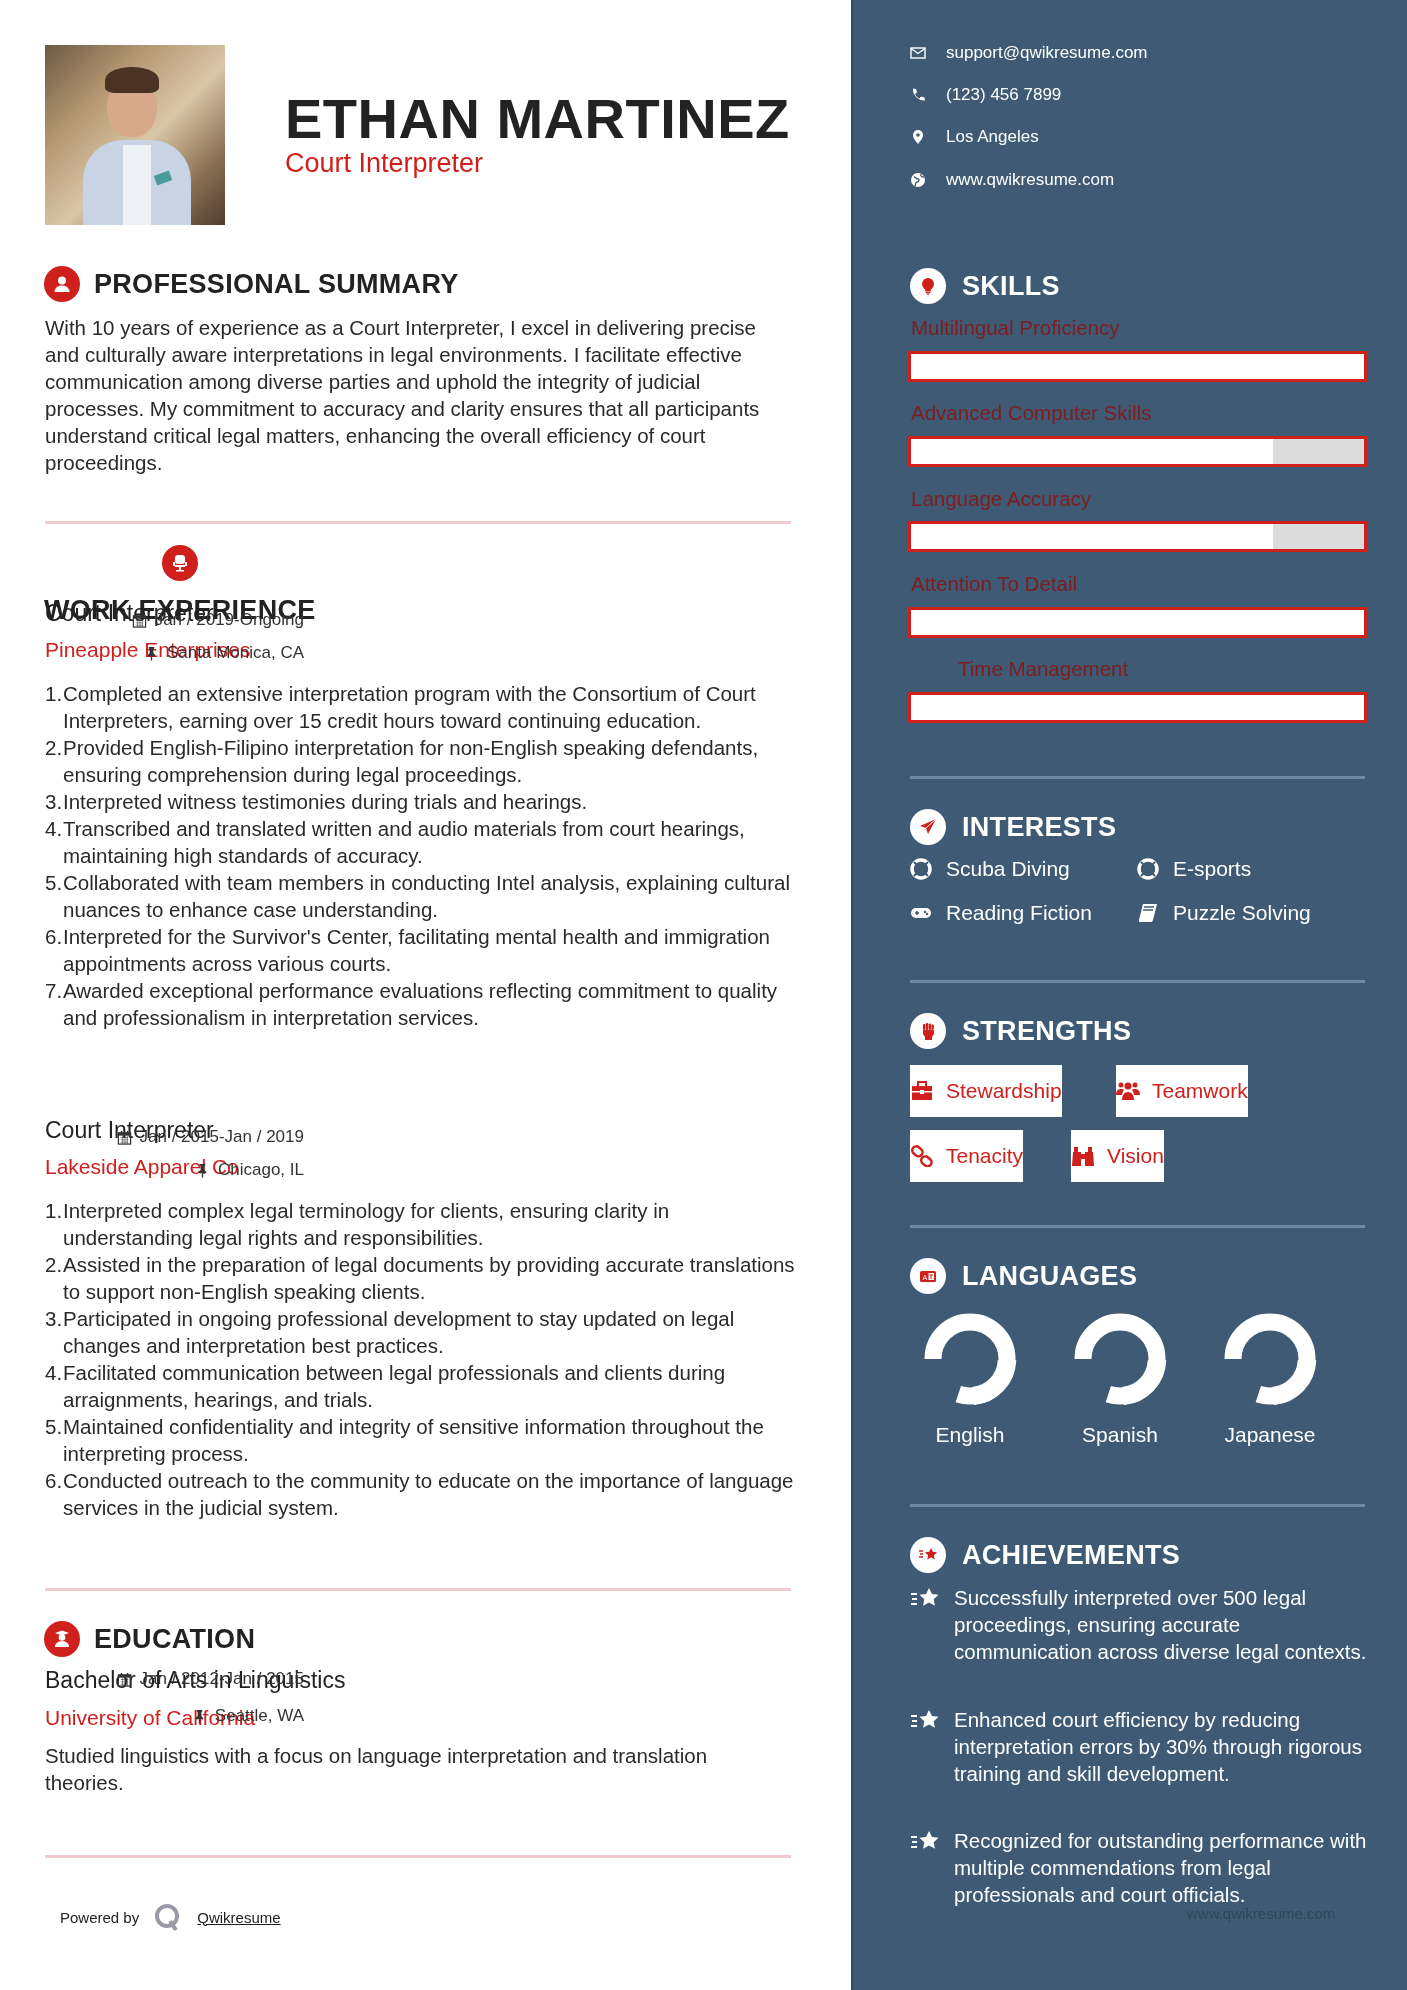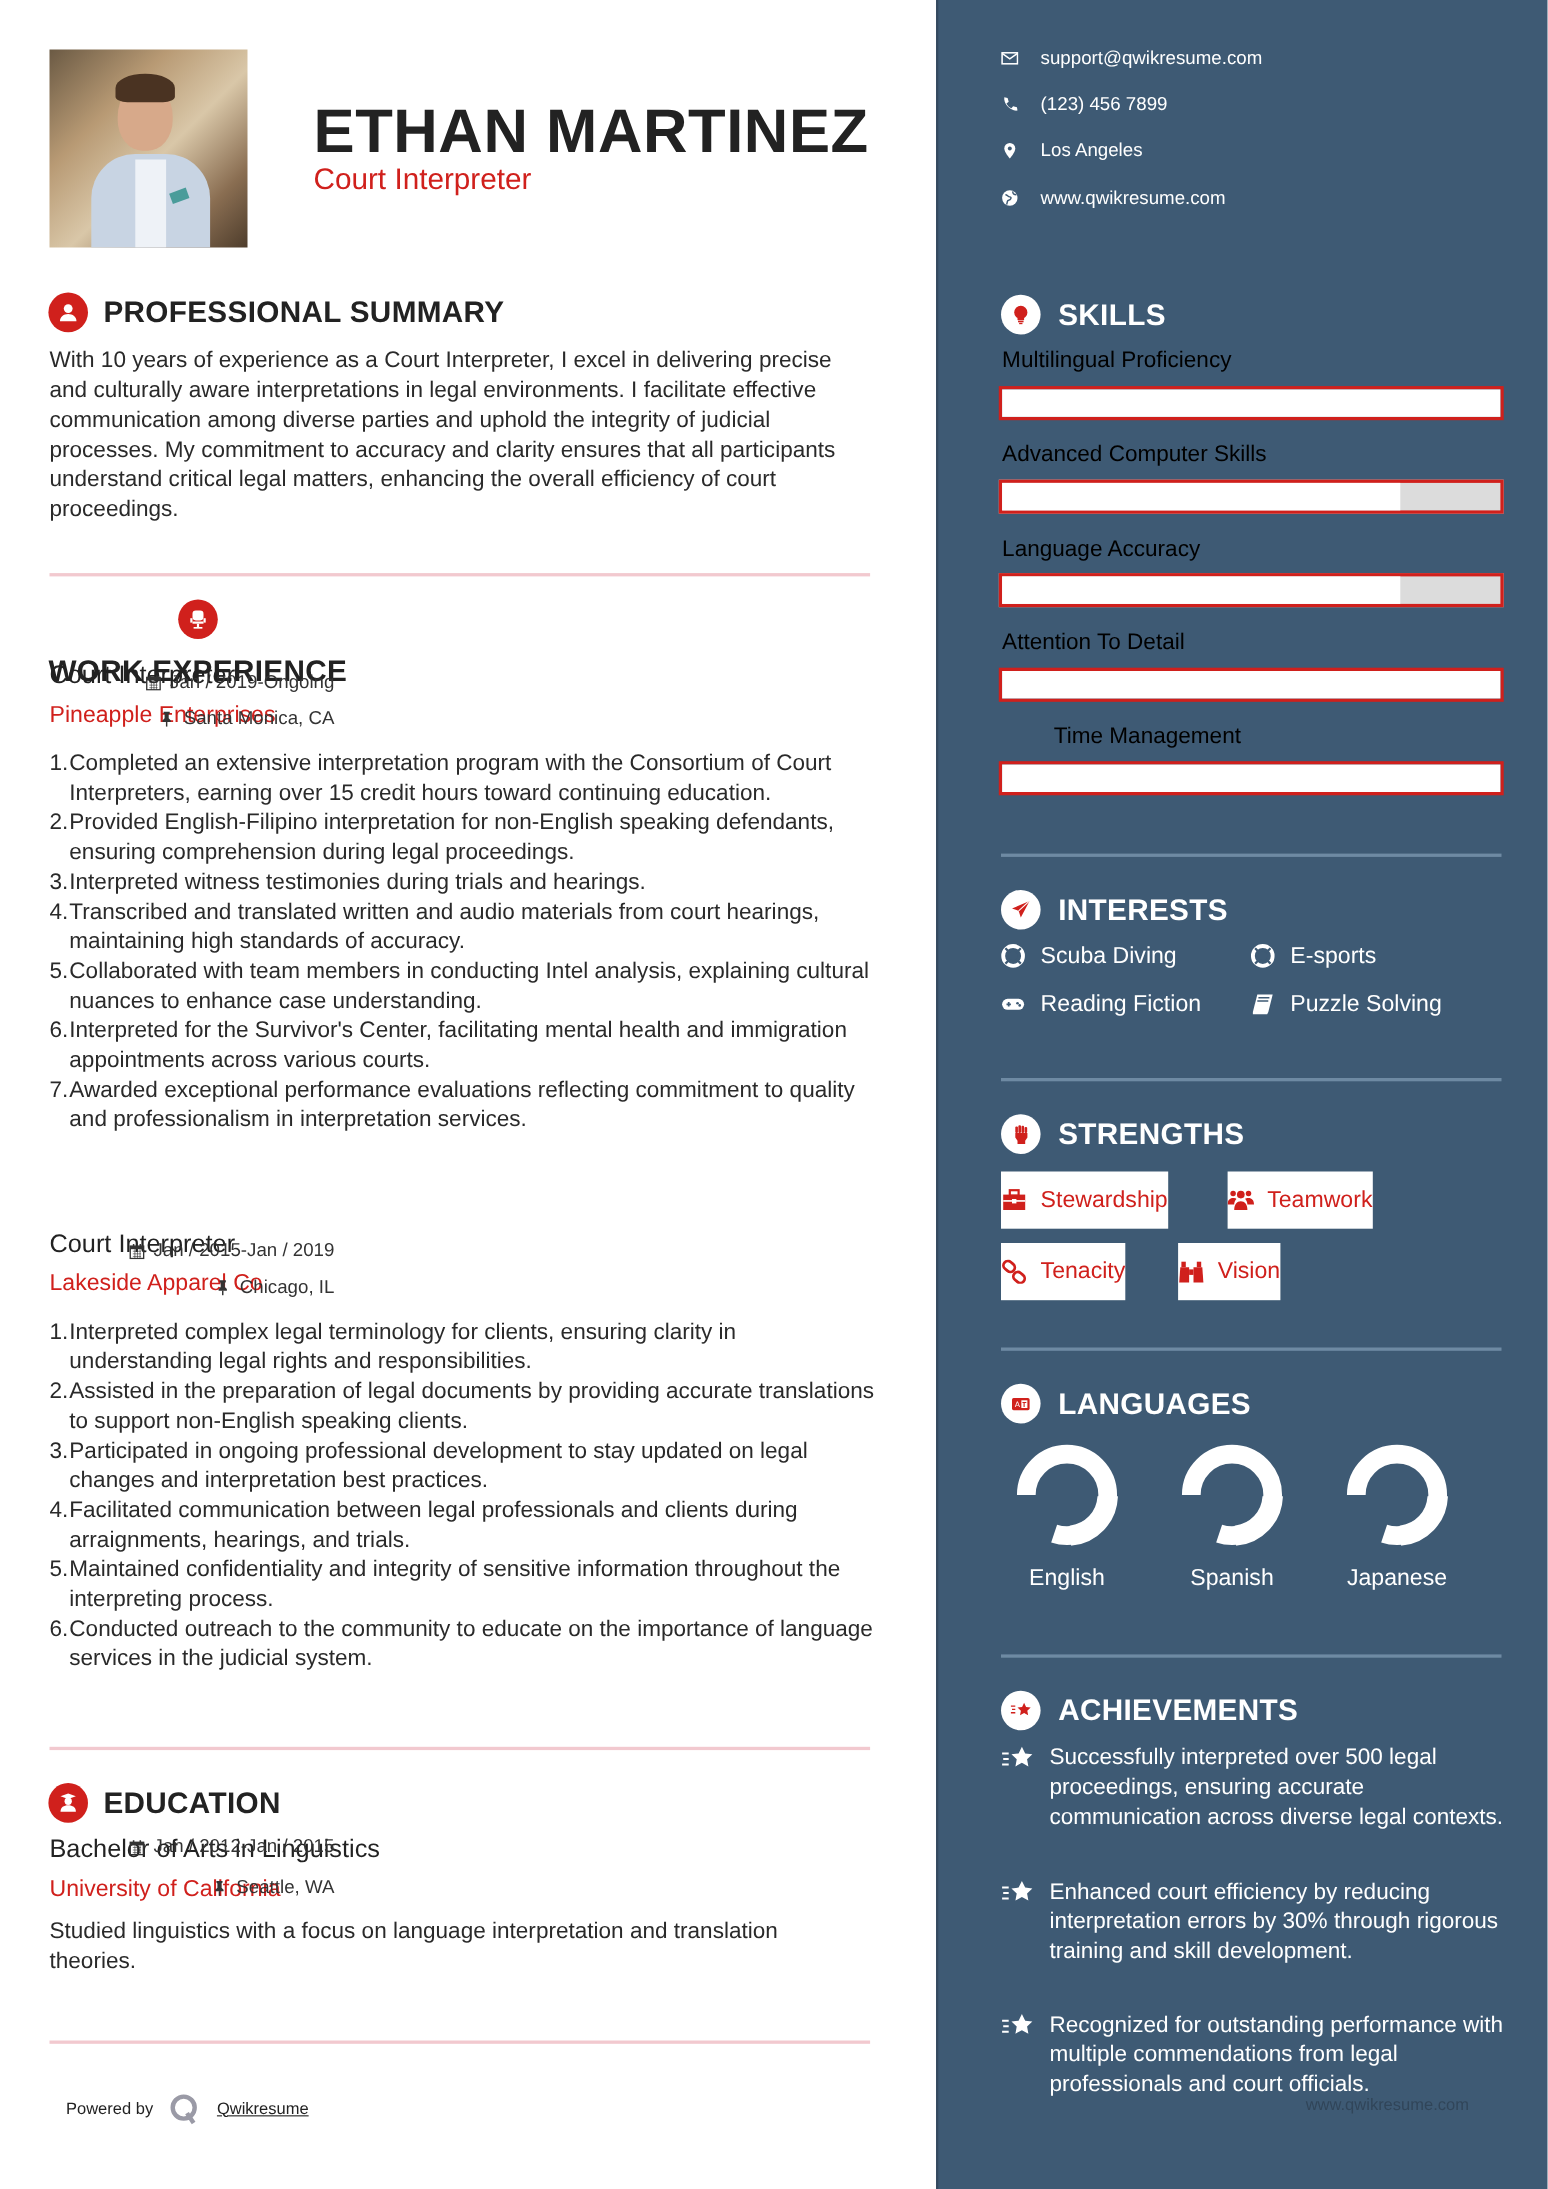--- a/index.html
+++ b/index.html
@@ -49,21 +49,21 @@
   .contact { position: absolute; left: 910px; display: flex; align-items: center; gap: 20px; font-size: 17px; color: #fff; white-space: nowrap; }
   .contact svg { width: 16px; height: 16px; }
 
   .s-head { position: absolute; left: 910px; display: flex; align-items: center; gap: 16px; }
   .s-icon { width: 36px; height: 36px; border-radius: 50%; background: #fff; display: flex; align-items: center; justify-content: center; }
   .s-icon svg { width: 20px; height: 20px; }
   .s-title { font-size: 27px; font-weight: 700; color: #fff; letter-spacing: 0.3px; white-space: nowrap; }
 
   .s-divider { position: absolute; left: 910px; width: 455px; height: 3px; background: #6e8aa3; }
 
-  .skill-label { position: absolute; left: 911px; font-size: 20.5px; color: #000000; white-space: nowrap; }
+  .skill-label { position: absolute; left: 911px; font-size: 20.5px; color: #7f1d1d; white-space: nowrap; }
   .skill-bar { position: absolute; left: 908px; width: 459px; height: 31px; border: 3px solid #d0201c; background: #dcdcdc; }
   .skill-fill { height: 100%; background: #fff; }
 
   .interest { position: absolute; display: flex; align-items: center; gap: 14px; font-size: 21px; color: #fff; white-space: nowrap; }
   .interest svg { width: 22px; height: 22px; }
 
   .chip { position: absolute; height: 52px; background: #fff; display: flex; align-items: center; gap: 12px; padding: 0 0; font-size: 21px; color: #d0201c; white-space: nowrap; }
   .chip svg { width: 24px; height: 22px; }
 
   .lang { position: absolute; width: 140px; text-align: center; }

